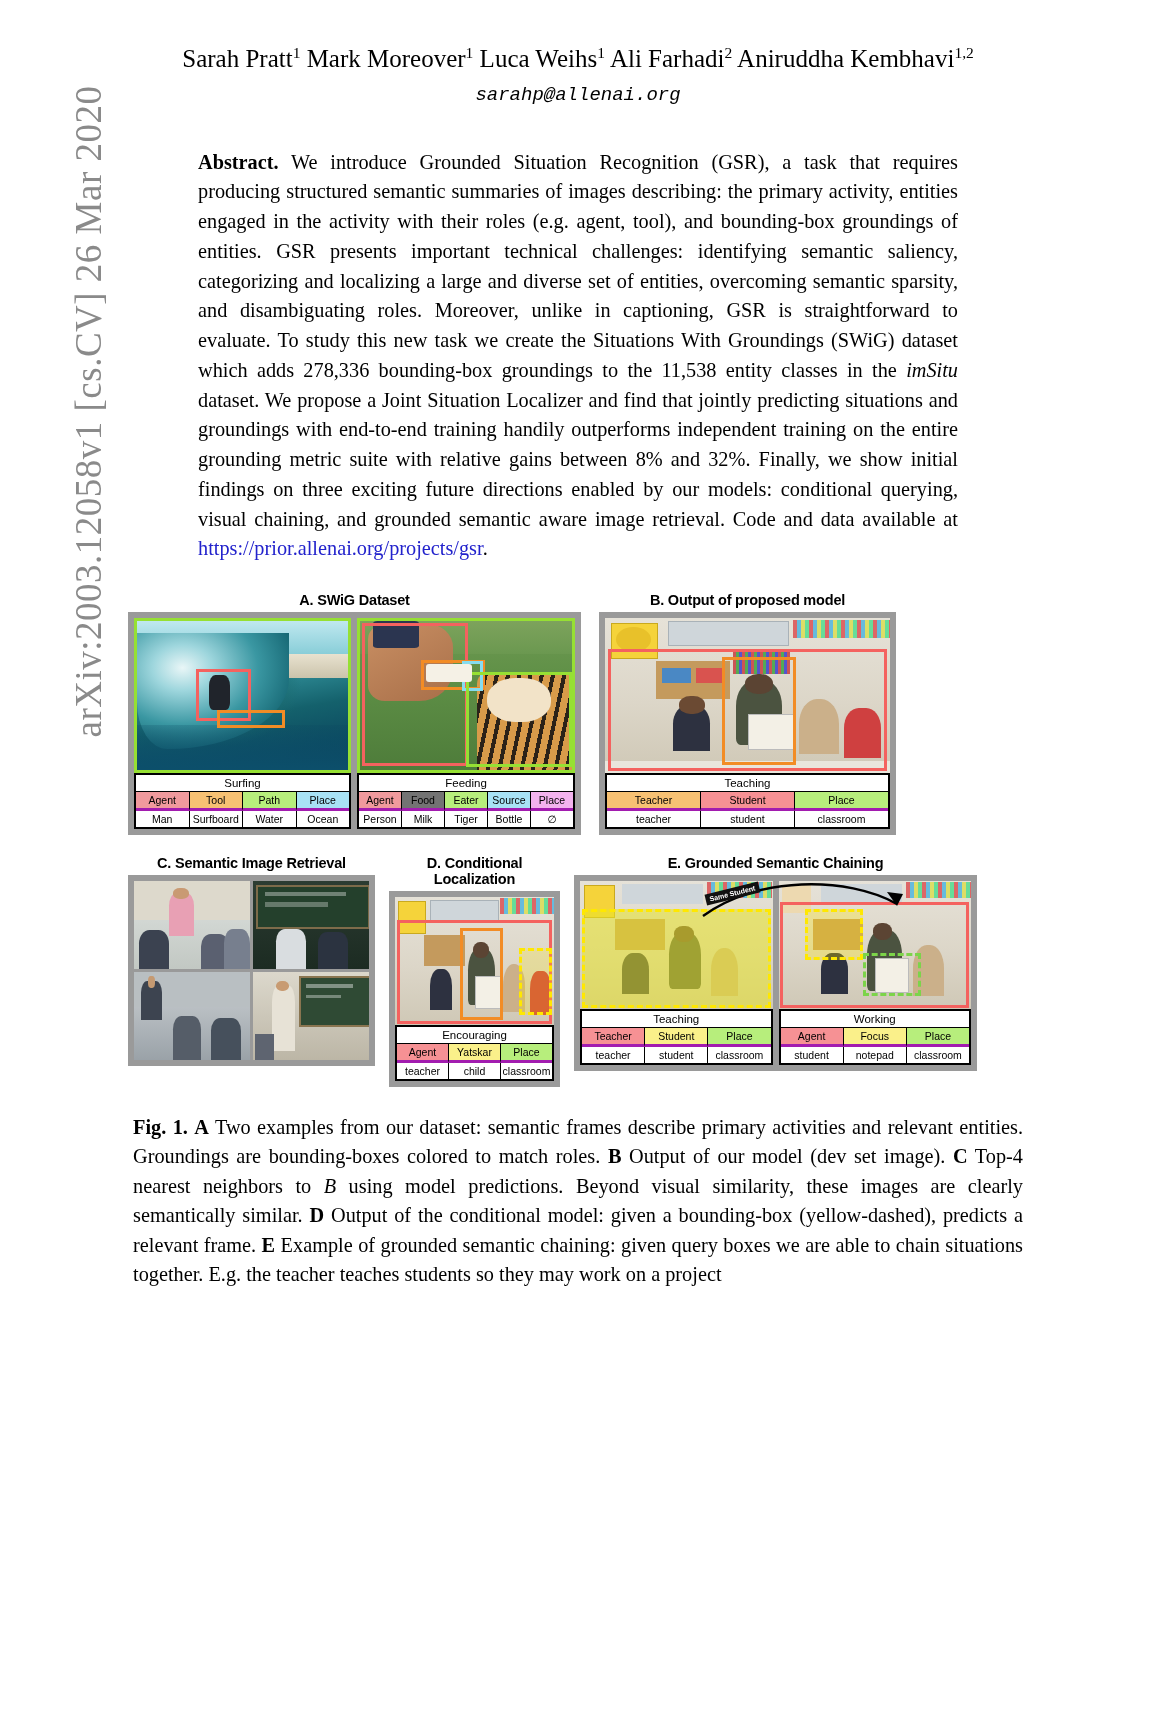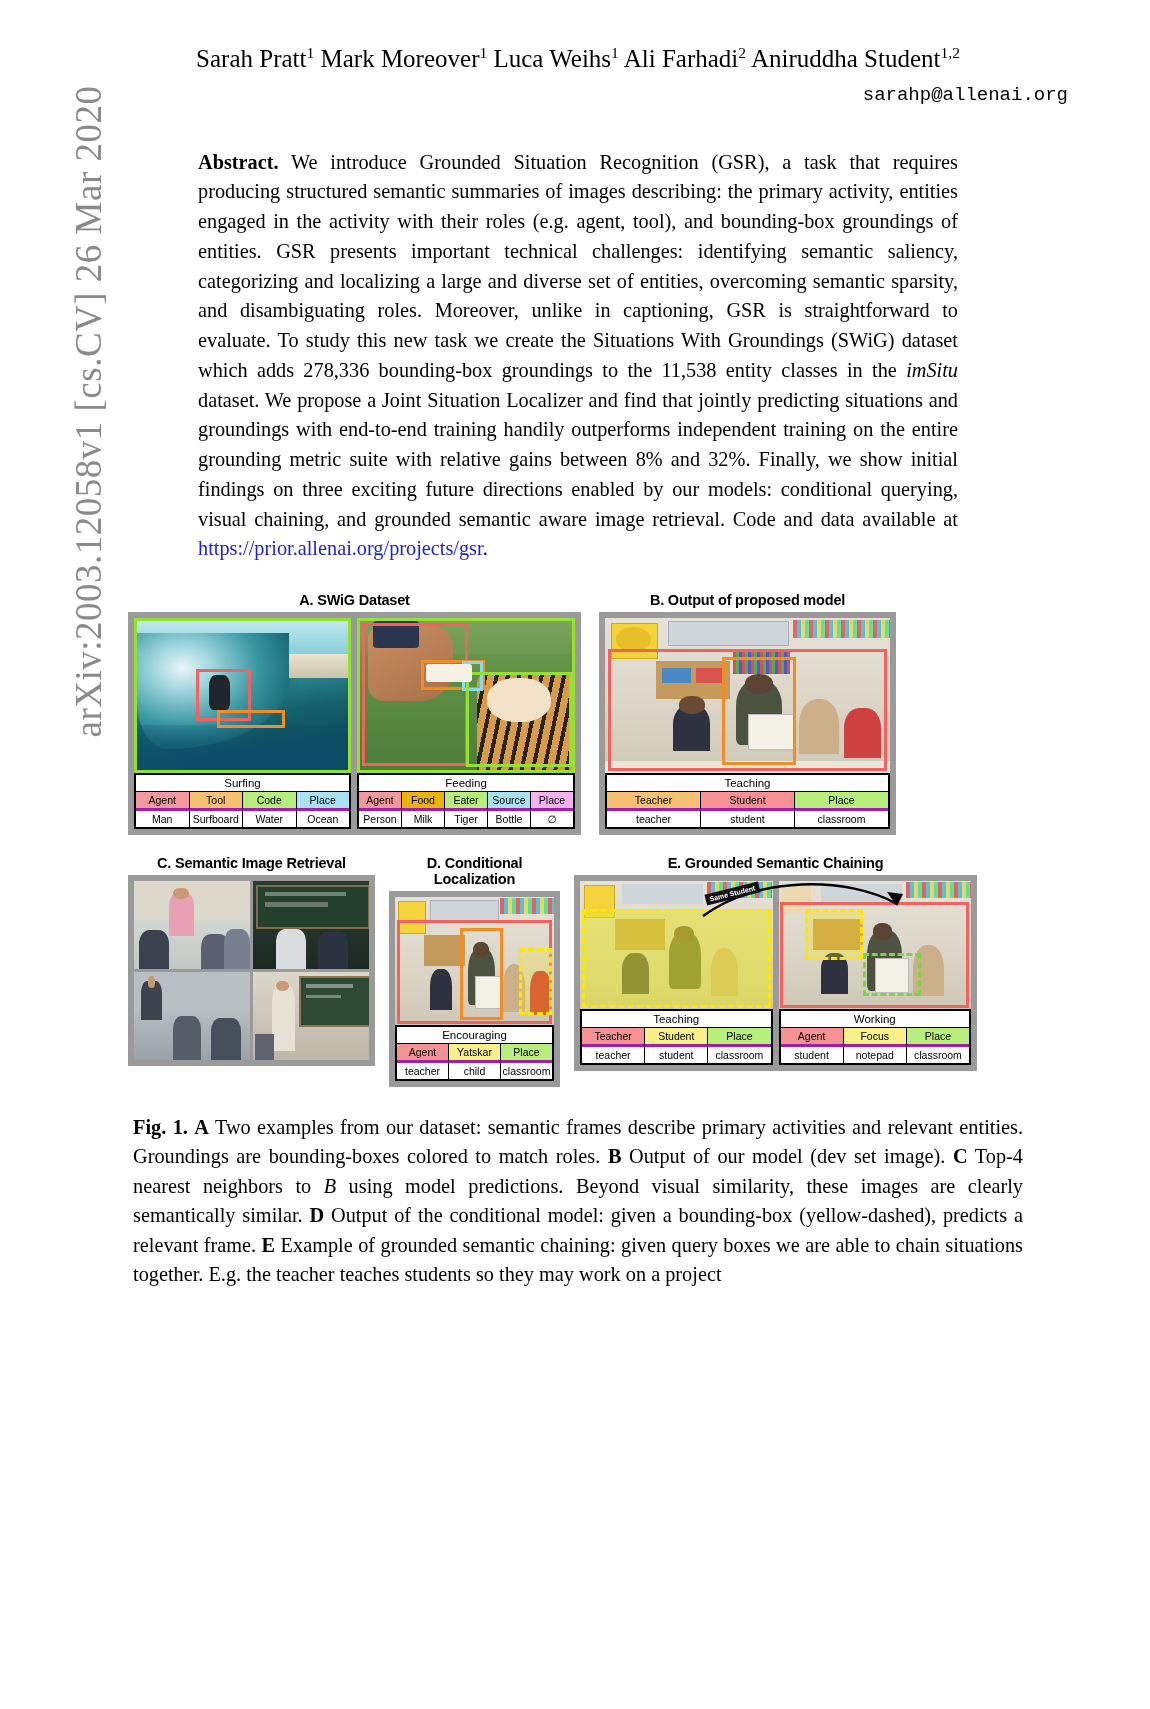--- a/index.html
+++ b/index.html
@@ -21,22 +21,23 @@
     text-align:center;font-size:36px;font-weight:bold;
     letter-spacing:.2px;margin-top:72px;line-height:1.15;
   }
 
   #authors{
     text-align:center;font-size:25px;margin-top:42px;line-height:1.35;
     white-space:nowrap;
   }
   #affil{text-align:center;font-size:21px;margin-top:8px;}
   #email{
-    text-align:right;font-size:19px;margin-top:8px;
+    text-align:center;font-size:19px;margin-top:8px;
     font-family:"Liberation Mono",monospace;
+    font-style:italic;
   }
   sup{font-size:.62em;vertical-align:super;}
 
   
   #abstract{
     margin:42px auto 0 auto;width:760px;
     font-size:20.3px;line-height:1.465;text-align:justify;
     text-justify:inter-word;
   }
   #abstract .lead{font-weight:bold;}
@@ -103,21 +104,21 @@
 <div id="arxiv-stamp">arXiv:2003.12058v1  [cs.CV]  26 Mar 2020</div>
 
 <div id="page">
 
 
   <div id="authors">
     <span><span>Sarah Pratt</span><sup>1</sup></span>
     <span><span>Mark Moreover</span><sup>1</sup></span>
     <span><span>Luca Weihs</span><sup>1</sup></span>
     <span><span>Ali Farhadi</span><sup>2</sup></span>
-    <span><span>Aniruddha Student</span><sup>1,2</sup></span>
+    <span><span>Aniruddha Kembhavi</span><sup>1,2</sup></span>
   </div>
 
 
   <div id="email">sarahp@allenai.org</div>
 
   <div id="abstract"><span class="lead">Abstract.</span><span> We introduce Grounded Situation Recognition (GSR), a task that requires producing structured semantic summaries of images describing: the primary activity, entities engaged in the activity with their roles (e.g. agent, tool), and bounding-box groundings of entities. GSR presents important technical challenges: identifying semantic saliency, categorizing and localizing a large and diverse set of entities, overcoming semantic sparsity, and disambiguating roles. Moreover, unlike in captioning, GSR is straightforward to evaluate. To study this new task we create the Situations With Groundings (SWiG) dataset which adds 278,336 bounding-box groundings to the 11,538 entity classes in the </span><i>imSitu</i><span> dataset. We propose a Joint Situation Localizer and find that jointly predicting situations and groundings with end-to-end training handily outperforms independent training on the entire grounding metric suite with relative gains between 8% and 32%. Finally, we show initial findings on three exciting future directions enabled by our models: conditional querying, visual chaining, and grounded semantic aware image retrieval. Code and data available at </span><a class="link" href="#">https://prior.allenai.org/projects/gsr</a><span>.</span></div>
 
   <div id="figure">
 
     <div class="row" style="gap:18px;align-items:flex-start;">
@@ -139,21 +140,21 @@
                 <div style="position:absolute;left:0;bottom:0;width:100%;height:30%;background:linear-gradient(180deg,rgba(10,70,95,.2),#0c4f6b);"></div>
                 <div class="bbox" style="left:28%;top:32%;width:26%;height:35%;border:3px solid #f4625f;"></div>
                 <div class="bbox" style="left:38%;top:60%;width:32%;height:12%;border:3px solid #f28c25;"></div>
                 <div style="position:absolute;left:34%;top:36%;width:10%;height:24%;background:#20242b;border-radius:30% 30% 20% 20%;"></div>
               </div>
               <div class="ftable">
                 <div class="verb">Surfing</div>
                 <div class="hdr">
                   <div style="background:#f09a9d">Agent</div>
                   <div style="background:#f7c173">Tool</div>
-                  <div style="background:#b7ee7c">Code</div>
+                  <div style="background:#b7ee7c">Path</div>
                   <div style="background:#a8e2f5">Place</div>
                 </div>
                 <div class="val">
                   <div>Man</div>
                   <div>Surfboard</div>
                   <div>Water</div>
                   <div>Ocean</div>
                 </div>
               </div>
             </div>
@@ -171,21 +172,21 @@
                 <div class="bbox" style="left:1%;top:1%;width:50%;height:96%;border:3px solid #f4625f;"></div>
                 <div class="bbox" style="left:29%;top:26%;width:30%;height:20%;border:3px solid #f28c25;"></div>
                 <div class="bbox" style="left:48%;top:27%;width:10%;height:20%;border:3px solid #86dcef;"></div>
                 <div class="bbox" style="left:50%;top:34%;width:50%;height:64%;border:3px solid #96e033;"></div>
                 <div style="position:absolute;left:31%;top:29%;width:22%;height:12%;background:#f5f1e6;border-radius:3px;"></div>
               </div>
               <div class="ftable">
                 <div class="verb">Feeding</div>
                 <div class="hdr">
                   <div style="background:#f09a9d">Agent</div>
-                  <div style="background:#eab308">Food</div>
+                  <div style="background:#737373">Food</div>
                   <div style="background:#b7ee7c">Eater</div>
                   <div style="background:#a8e2f5">Source</div>
                   <div style="background:#f3b3ee">Place</div>
                 </div>
                 <div class="val">
                   <div>Person</div>
                   <div>Milk</div>
                   <div>Tiger</div>
                   <div>Bottle</div>
                   <div>∅</div>

